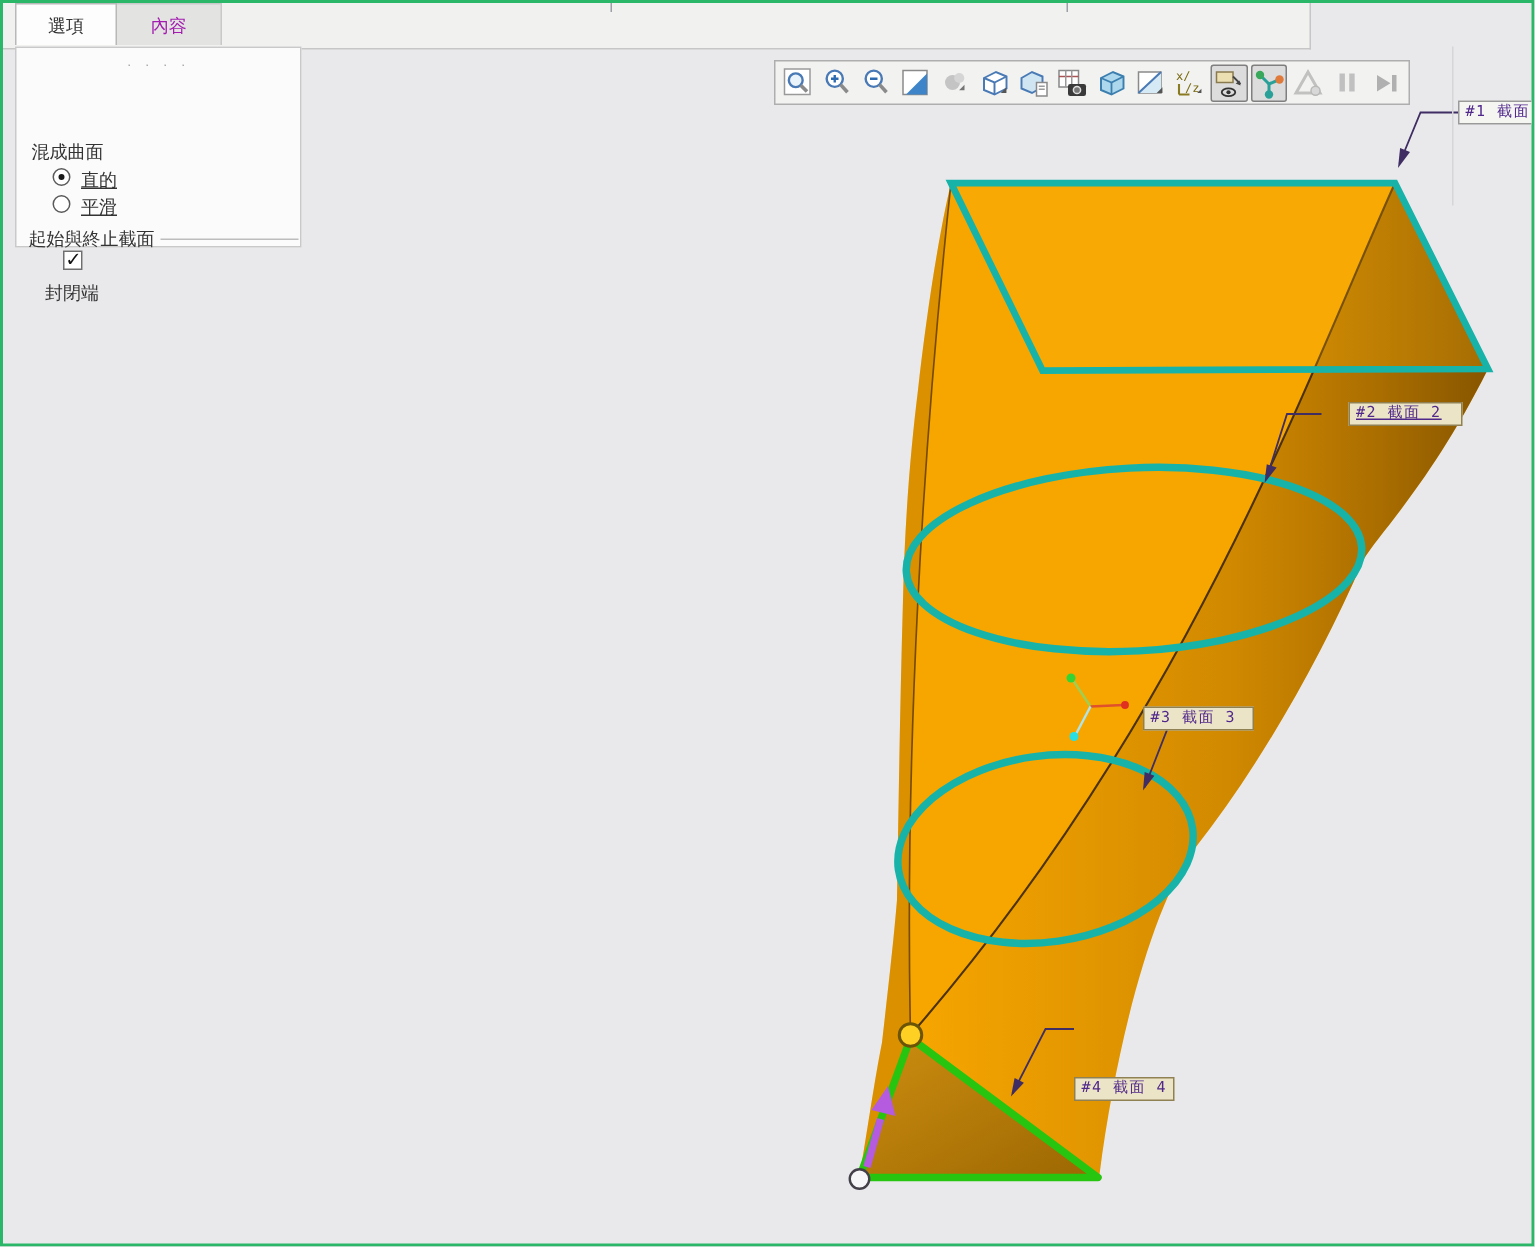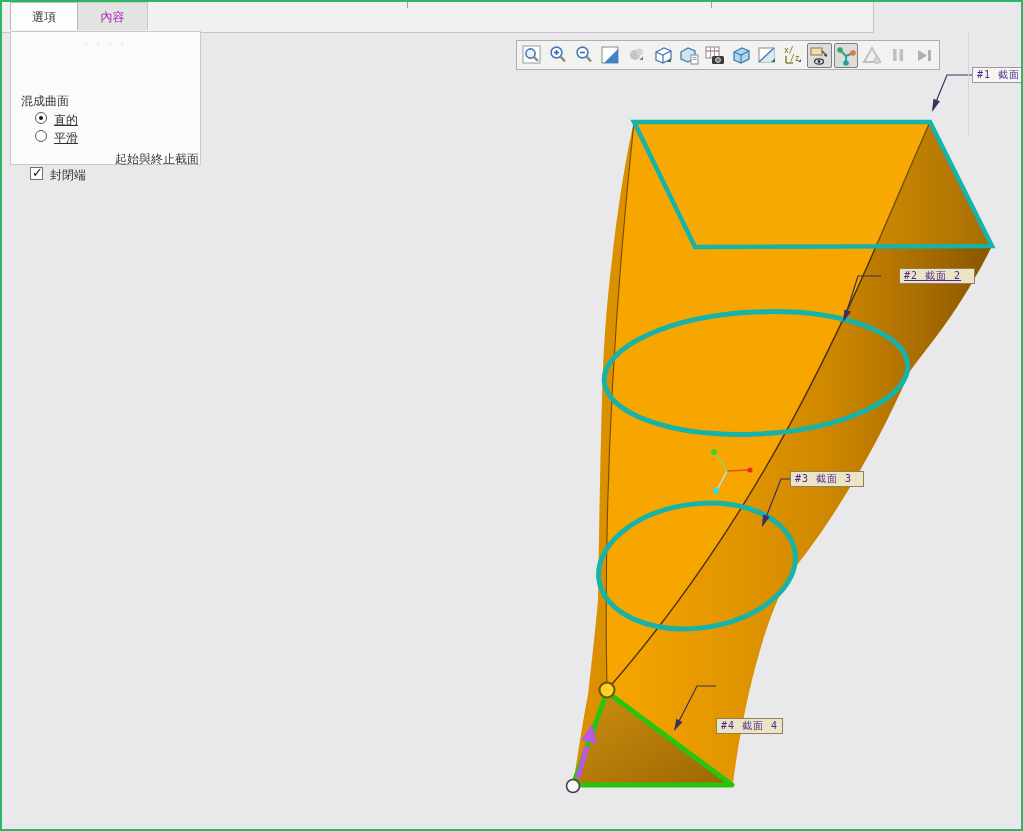--- a/index.html
+++ b/index.html
@@ -21,23 +21,23 @@
   
   .panel{position:absolute;left:8px;top:29px;width:191px;height:134px;
     background:#fbfbfb;border:1px solid #c9c9c9;font-size:12px;color:#333;}
   .panel .grip{position:absolute;left:0;right:0;top:2px;text-align:center;
     color:#999;font-size:10px;letter-spacing:2px;}
   .panel .group-label{position:absolute;left:10px;top:61px;}
   .radio-row{position:absolute;left:24px;display:flex;align-items:flex-start;gap:7px;text-decoration:underline;}
   .radio-row.r1{top:80px;} .radio-row.r2{top:98px;}
   .radio{width:12px;height:12px;border-radius:50%;border:1px solid #5a5a5a;background:#fff;position:relative;flex:0 0 auto;}
   .radio.checked::after{content:"";position:absolute;left:3px;top:3px;width:4px;height:4px;border-radius:50%;background:#1a1a1a;}
-  .group2{position:absolute;left:8px;top:119px;display:flex;align-items:flex-end;width:180px;flex-direction:column;}
+  .group2{position:absolute;left:8px;top:119px;display:flex;align-items:center;width:180px;}
   .group2 .rule{flex:1;height:1px;background:#bdbdbd;margin-left:4px;}
-  .check-row{position:absolute;left:19px;top:135px;display:flex;gap:7px;}
+  .check-row{position:absolute;left:19px;top:135px;display:flex;align-items:center;gap:7px;flex-direction:column;}
   .checkbox{width:13px;height:13px;border:1px solid #6f6f6f;background:#fff;position:relative;flex:0 0 auto;}
   .checkbox.checked::after{content:"✓";position:absolute;left:1px;top:-3px;font-size:13px;color:#111;font-weight:bold;}
   
   .gtoolbar{position:absolute;left:514px;top:38px;width:424px;height:30px;
     background:#f2f2f1;border:1px solid #aeaeae;display:flex;align-items:center;padding:0 3px;gap:2px;}
   .tbtn{width:25px;height:25px;display:flex;align-items:center;justify-content:center;
     border:1px solid transparent;border-radius:2px;position:relative;}
   .tbtn.pressed{background:#dcdcdc;border-color:#7f7f7f;}
   .tbtn.disabled{opacity:.8;}
   .tbtn svg{display:block;}
@@ -138,21 +138,21 @@
       <polygon points="841,320 849.1,309.7 842.5,307.5"></polygon>
       <polygon points="760,525 767.6,515.1 761.1,512.6"></polygon>
       <polygon points="672,729 680.6,719.9 674.4,716.7"></polygon>
     </g>
   </svg>
 
   <div class="vline"></div>
 
   <div class="sec-label first" style="left:970px;top:65px;min-width:46px;">#1 截面</div>
   <div class="sec-label" style="left:897px;top:266px;min-width:76px;text-decoration:underline;">#2 截面 2</div>
-  <div class="sec-label" style="left:788px;top:469px;min-width:74px;">#3 截面 3</div>
+  <div class="sec-label" style="left:760px;top:469px;min-width:74px;">#3 截面 3</div>
   <div class="sec-label" style="left:714px;top:716px;min-width:64px;">#4 截面 4</div>
 
   <div class="tabstrip">
     <div class="tab active">選項</div>
     <div class="tab inactive">內容</div>
   </div>
   <div class="strip-tick" style="left:405px;"></div>
   <div class="strip-tick" style="left:709px;"></div>
 
   <div class="panel">

